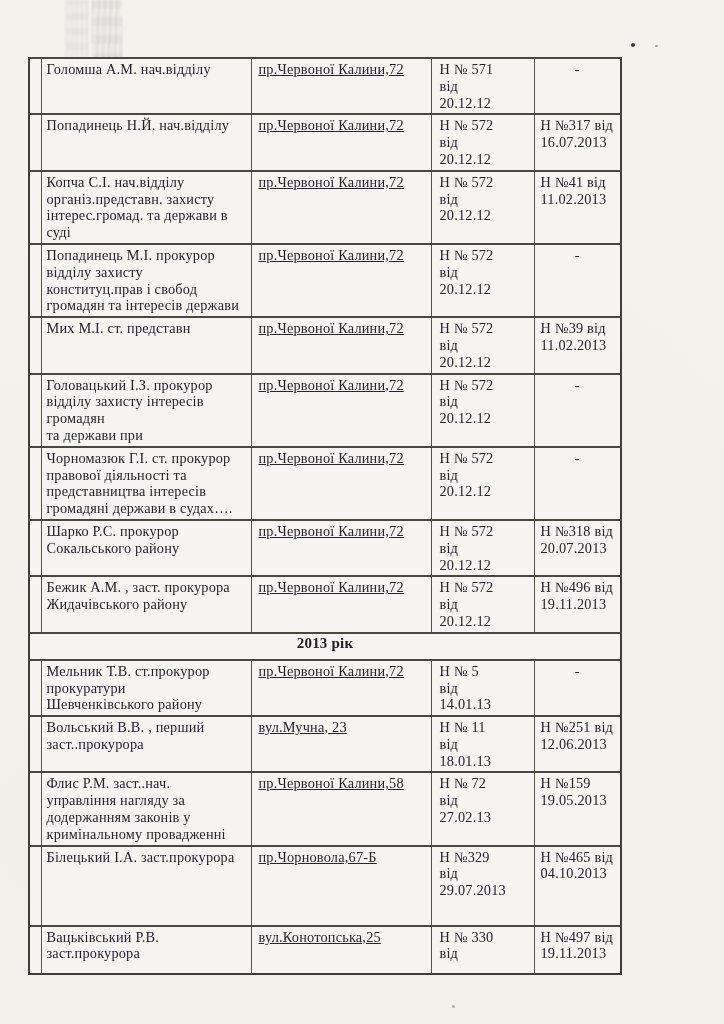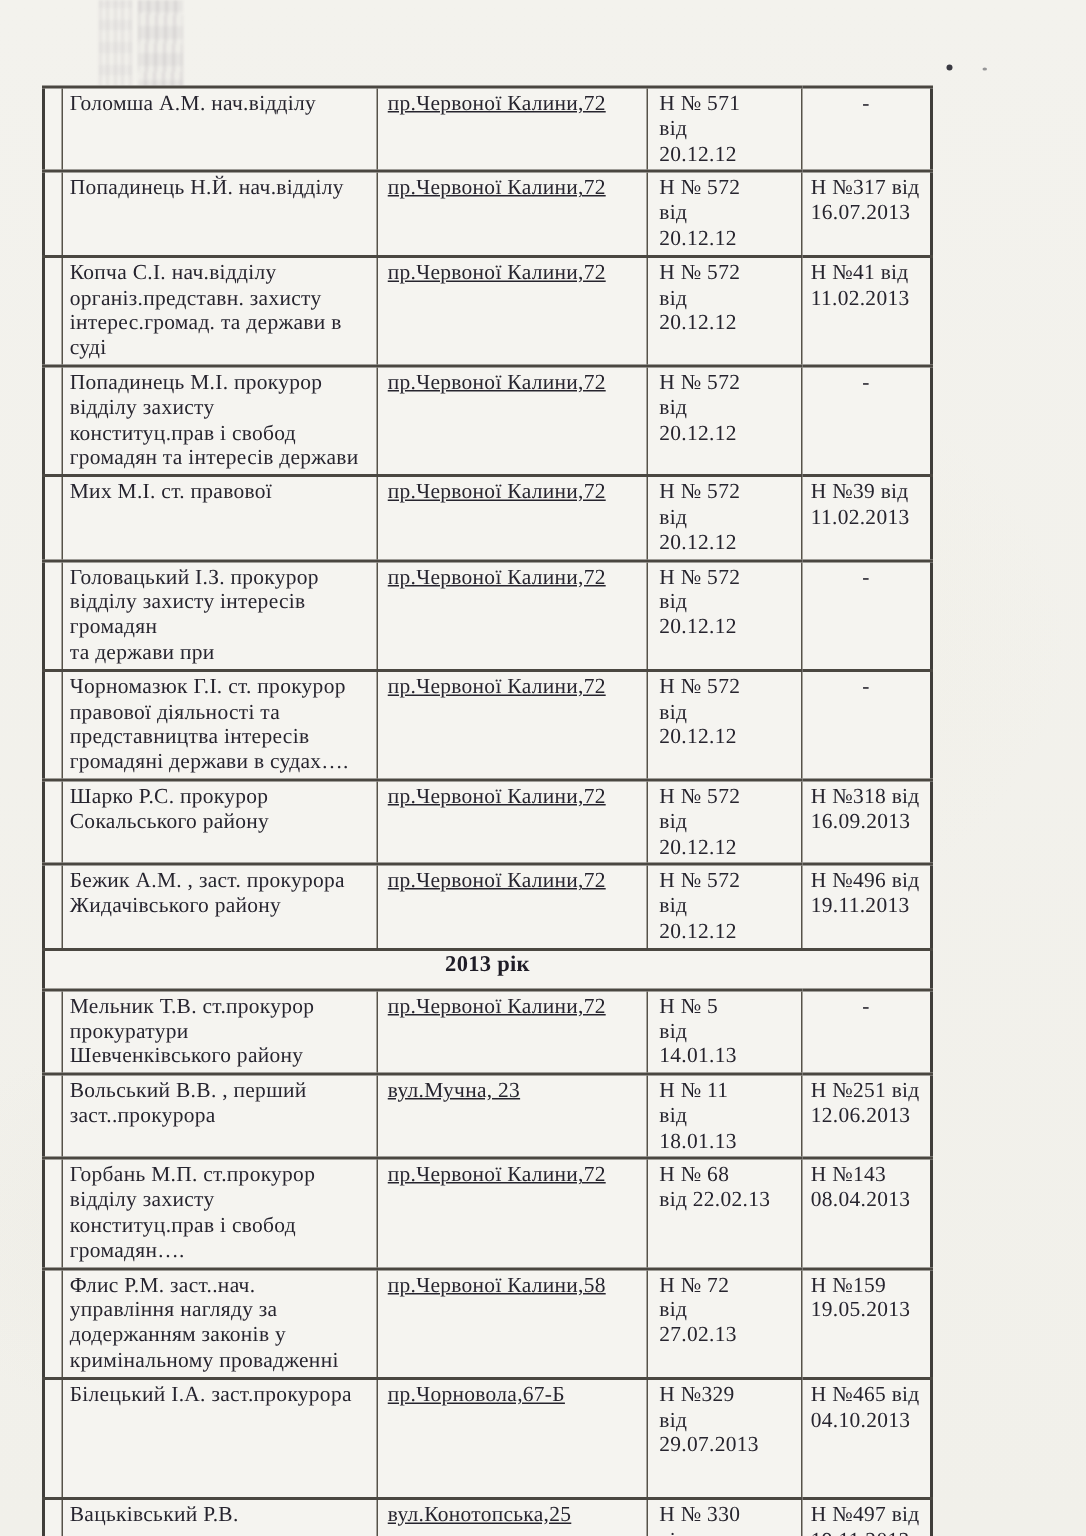--- a/index.html
+++ b/index.html
@@ -136,21 +136,21 @@
 конституц.прав і свобод
 громадян та інтересів держави</td>
       <td class="c-addr">пр.Червоної Калини,72</td>
       <td class="c-doc1">Н № 572
 від
 20.12.12</td>
       <td class="c-doc2 dash">-</td>
     </tr>
         <tr style="height: 54px;">
       <td class="c-num"></td>
-      <td class="c-name">Мих М.І. ст. правової</td>
+      <td class="c-name">Мих М.І. ст. представн</td>
       <td class="c-addr">пр.Червоної Калини,72</td>
       <td class="c-doc1">Н № 572
 від
 20.12.12</td>
       <td class="c-doc2">Н №39 від
 11.02.2013</td>
     </tr>
         <tr style="height: 69px;">
       <td class="c-num"></td>
       <td class="c-name">Головацький І.З. прокурор
@@ -177,21 +177,21 @@
     </tr>
         <tr style="height: 52px;">
       <td class="c-num"></td>
       <td class="c-name">Шарко Р.С. прокурор
 Сокальського району</td>
       <td class="c-addr">пр.Червоної Калини,72</td>
       <td class="c-doc1">Н № 572
 від
 20.12.12</td>
       <td class="c-doc2">Н №318 від
-16.09.2013</td>
+20.07.2013</td>
     </tr>
         <tr style="height: 52px;">
       <td class="c-num"></td>
       <td class="c-name">Бежик А.М. , заст. прокурора
 Жидачівського району</td>
       <td class="c-addr">пр.Червоної Калини,72</td>
       <td class="c-doc1">Н № 572
 від
 20.12.12</td>
       <td class="c-doc2">Н №496 від
@@ -219,32 +219,20 @@
       <td class="c-num"></td>
       <td class="c-name">Вольський В.В. , перший
 заст..прокурора</td>
       <td class="c-addr">вул.Мучна, 23</td>
       <td class="c-doc1">Н № 11
 від
 18.01.13</td>
       <td class="c-doc2">Н №251 від
 12.06.2013</td>
     </tr>
-        <tr style="height: 68px;">
-      <td class="c-num"></td>
-      <td class="c-name">Горбань М.П. ст.прокурор
-відділу захисту
-конституц.прав і свобод
-громадян….</td>
-      <td class="c-addr">пр.Червоної Калини,72</td>
-      <td class="c-doc1">Н № 68
-від 22.02.13</td>
-      <td class="c-doc2">Н №143
-08.04.2013</td>
-    </tr>
         <tr style="height: 70px;">
       <td class="c-num"></td>
       <td class="c-name">Флис Р.М. заст..нач.
 управління нагляду за
 додержанням законів у
 кримінальному провадженні</td>
       <td class="c-addr">пр.Червоної Калини,58</td>
       <td class="c-doc1">Н № 72
 від
 27.02.13</td>

